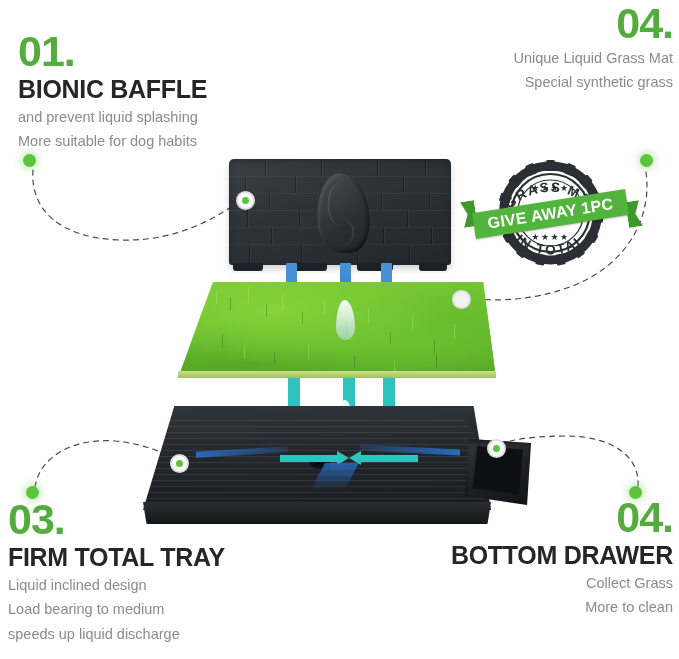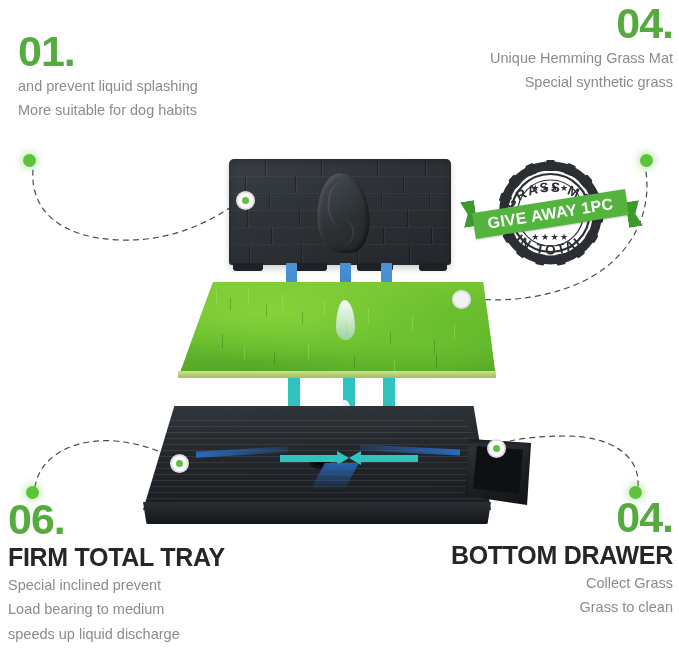--- a/index.html
+++ b/index.html
@@ -185,43 +185,44 @@
     <g fill="none" stroke="#4a4a4a" stroke-width="1.2" stroke-dasharray="5,5" stroke-linecap="round">
       <path d="M33,170 C30,210 60,238 120,240 C180,242 220,215 243,199"></path>
       <path d="M646,172 C652,215 630,262 575,285 C525,305 480,300 461,297"></path>
       <path d="M35,487 C40,455 75,438 115,441 C148,444 168,455 177,461"></path>
       <path d="M638,486 C640,455 610,436 566,436 C525,436 502,442 494,446"></path>
     </g>
   </svg>
 
   <div class="callout c-tl">
     <div class="num">01.</div>
+    <div class="title">BIONIC BAFFLE</div>
     <div class="desc">and prevent liquid splashing</div>
     <div class="desc">More suitable for dog habits</div>
   </div>
 
   <div class="callout c-tr">
     <div class="num">04.</div>
-    <div class="desc">Unique Hemming Grass Mat</div>
+    <div class="desc">Unique Liquid Grass Mat</div>
     <div class="desc">Special synthetic grass</div>
   </div>
 
   <div class="callout c-bl">
-    <div class="num">06.</div>
+    <div class="num">03.</div>
     <div class="title">FIRM TOTAL TRAY</div>
-    <div class="desc">Special inclined prevent</div>
+    <div class="desc">Liquid inclined design</div>
     <div class="desc">Load bearing to medium</div>
     <div class="desc">speeds up liquid discharge</div>
   </div>
 
   <div class="callout c-br">
     <div class="num">04.</div>
     <div class="title">BOTTOM DRAWER</div>
     <div class="desc">Collect Grass</div>
-    <div class="desc">Grass to clean</div>
+    <div class="desc">More to clean</div>
   </div>
 
   <div class="dot" style="left:23px;top:154px;"></div>
   <div class="dot" style="left:640px;top:154px;"></div>
   <div class="dot" style="left:26px;top:486px;"></div>
   <div class="dot" style="left:629px;top:486px;"></div>
 
   <div class="prod baffle">
     <div class="bricks">
       <div class="brow" style="top:17px;"></div>

